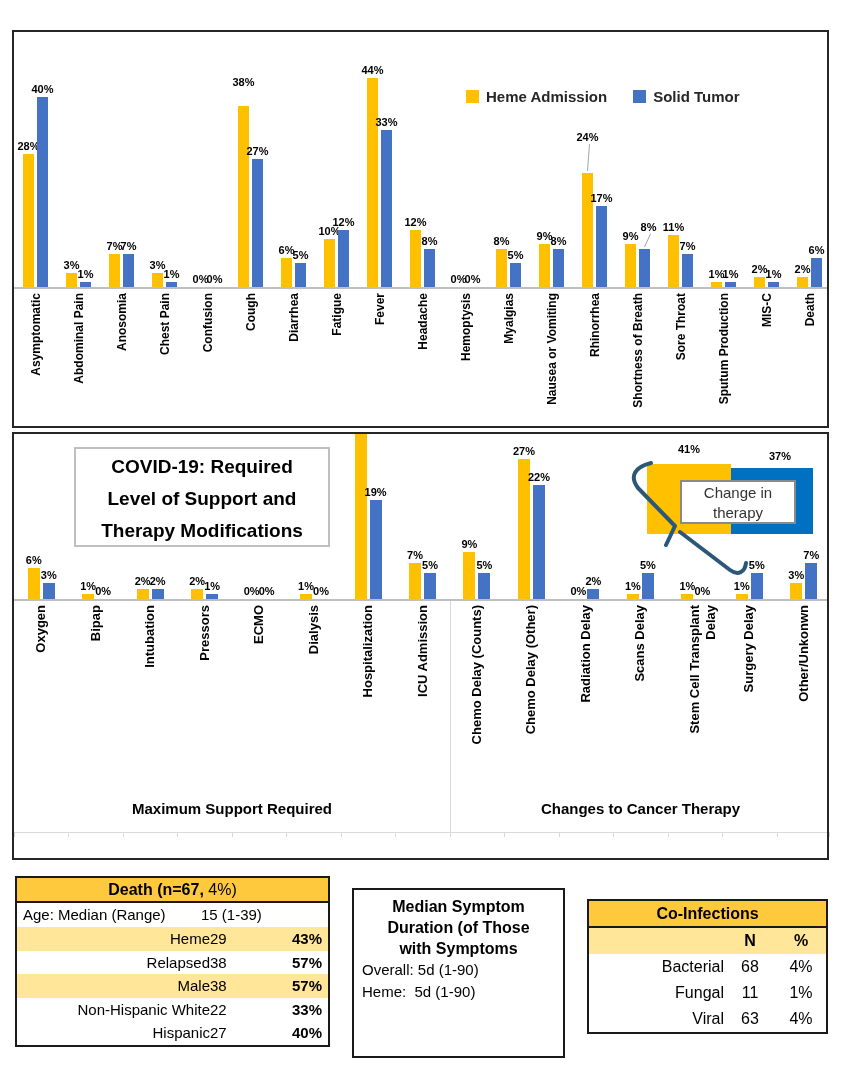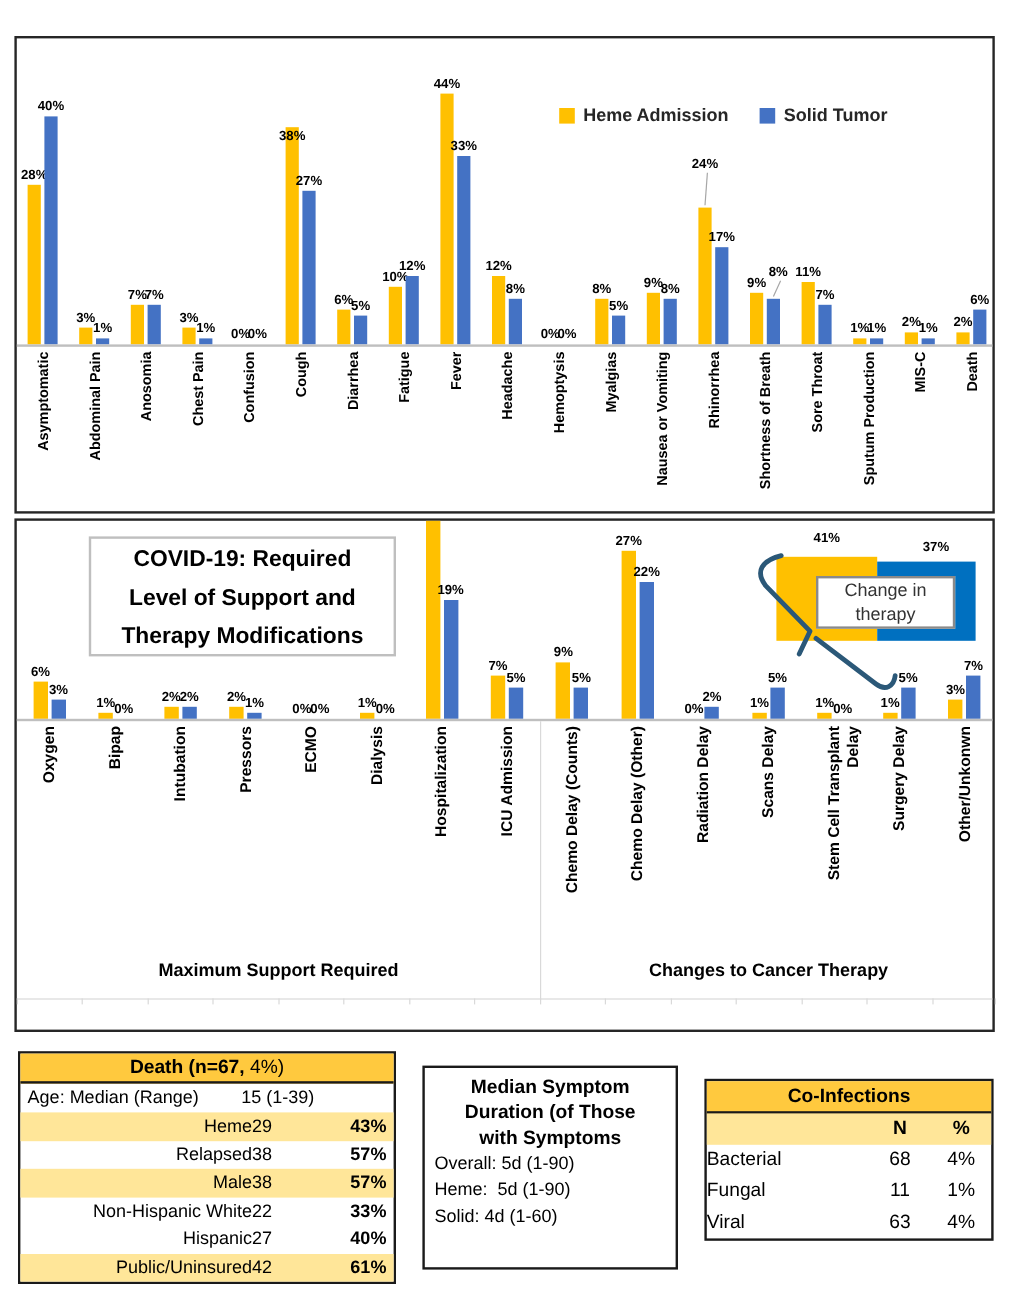--- a/index.html
+++ b/index.html
@@ -54,21 +54,21 @@
   .dt-age { display:flex; height:24px; line-height:24px; font-size:15px; padding:0 6px; color:#000; }
   .dt-age .lbl { width:178px; }
 
   .median-box { position:absolute; left:352px; top:888px; width:213px; height:170px; border:2px solid #1a1a1a; background:#fff; padding:6px 8px 0 8px; }
   .median-title { text-align:center; font-size:16px; font-weight:bold; line-height:21px; color:#000; }
   .median-line { font-size:15px; line-height:22px; color:#000; white-space:pre; }
 
   .coinf-table { position:absolute; left:587px; top:899px; width:241px; border:2px solid #1a1a1a; background:#fff; }
   .ci-header { background:#FFC93E; border-bottom:2px solid #1a1a1a; text-align:center; font-weight:bold; font-size:16px; height:27px; line-height:26px; color:#000; }
   .ci-row { display:flex; height:26px; line-height:26px; font-size:16px; color:#000; }
-  .ci-row .lbl { width:135px; text-align:left; }
+  .ci-row .lbl { width:135px; text-align:right; }
   .ci-row .n { width:52px; text-align:center; }
   .ci-row .pct { width:50px; text-align:center; }
   .ci-sub { background:#FFE699; font-weight:600; }
 </style>
 </head>
 <body>
 
 <div class="page">
 
   <div class="panel" id="panel1">
@@ -97,21 +97,21 @@
         <div class="val-label" style="left: 125.5px; top: 227px;">3%</div>
         <div class="bar" style="left: 152px; top: 250px; width: 11px; height: 5px; background: rgb(68, 114, 196);"></div>
         <div class="val-label" style="left: 139.5px; top: 236px;">1%</div>
         <div class="vlabel" style="width: 130px; left: 55.5px; top: 261px;">Confusion</div>
         <div class="bar" style="left: 181px; top: 255px; width: 11px; height: 0px; background: rgb(255, 192, 0);"></div>
         <div class="val-label" style="left: 168.5px; top: 241px;">0%</div>
         <div class="bar" style="left: 195px; top: 255px; width: 11px; height: 0px; background: rgb(68, 114, 196);"></div>
         <div class="val-label" style="left: 182.5px; top: 241px;">0%</div>
         <div class="vlabel" style="width: 130px; left: 98.5px; top: 261px;">Cough</div>
         <div class="bar" style="left: 224px; top: 74px; width: 11px; height: 181px; background: rgb(255, 192, 0);"></div>
-        <div class="val-label" style="left: 211.5px; top: 76px;">38%</div>
+        <div class="val-label" style="left: 211.5px; top: 44px;">38%</div>
         <div class="bar" style="left: 238px; top: 127px; width: 11px; height: 128px; background: rgb(68, 114, 196);"></div>
         <div class="val-label" style="left: 225.5px; top: 113px;">27%</div>
         <div class="vlabel" style="width: 130px; left: 141.5px; top: 261px;">Diarrhea</div>
         <div class="bar" style="left: 267px; top: 226px; width: 11px; height: 29px; background: rgb(255, 192, 0);"></div>
         <div class="val-label" style="left: 254.5px; top: 212px;">6%</div>
         <div class="bar" style="left: 281px; top: 231px; width: 11px; height: 24px; background: rgb(68, 114, 196);"></div>
         <div class="val-label" style="left: 268.5px; top: 217px;">5%</div>
         <div class="vlabel" style="width: 130px; left: 184.5px; top: 261px;">Fatigue</div>
         <div class="bar" style="left: 310px; top: 207px; width: 11px; height: 48px; background: rgb(255, 192, 0);"></div>
         <div class="val-label" style="left: 297.5px; top: 193px;">10%</div>
@@ -330,35 +330,29 @@
         <div class="dt-row">
           <span class="lbl">Non-Hispanic White</span>
           <span class="n">22</span>
           <span class="pct">33%</span>
         </div>
         <div class="dt-row">
           <span class="lbl">Hispanic</span>
           <span class="n">27</span>
           <span class="pct">40%</span>
         </div>
-        <div class="dt-row hl">
-          <span class="lbl">Public/Uninsured</span>
-          <span class="n">42</span>
-          <span class="pct">61%</span>
-        </div>
       </div>
   </div>
 
   <div class="median-box">
     <div class="median-title">Median Symptom</div>
     <div class="median-title">Duration (of Those</div>
     <div class="median-title">with Symptoms</div>
     <div class="median-line">Overall: 5d (1-90)</div>
     <div class="median-line">Heme:  5d (1-90)</div>
-    <div class="median-line">Solid: 4d (1-60)</div>
   </div>
 
   <div class="coinf-table">
     <div class="ci-header">Co-Infections</div>
     <div class="ci-row ci-sub">
       <span class="lbl"></span>
       <span class="n">N</span>
       <span class="pct">%</span>
     </div>
     <div id="coinf-rows">

